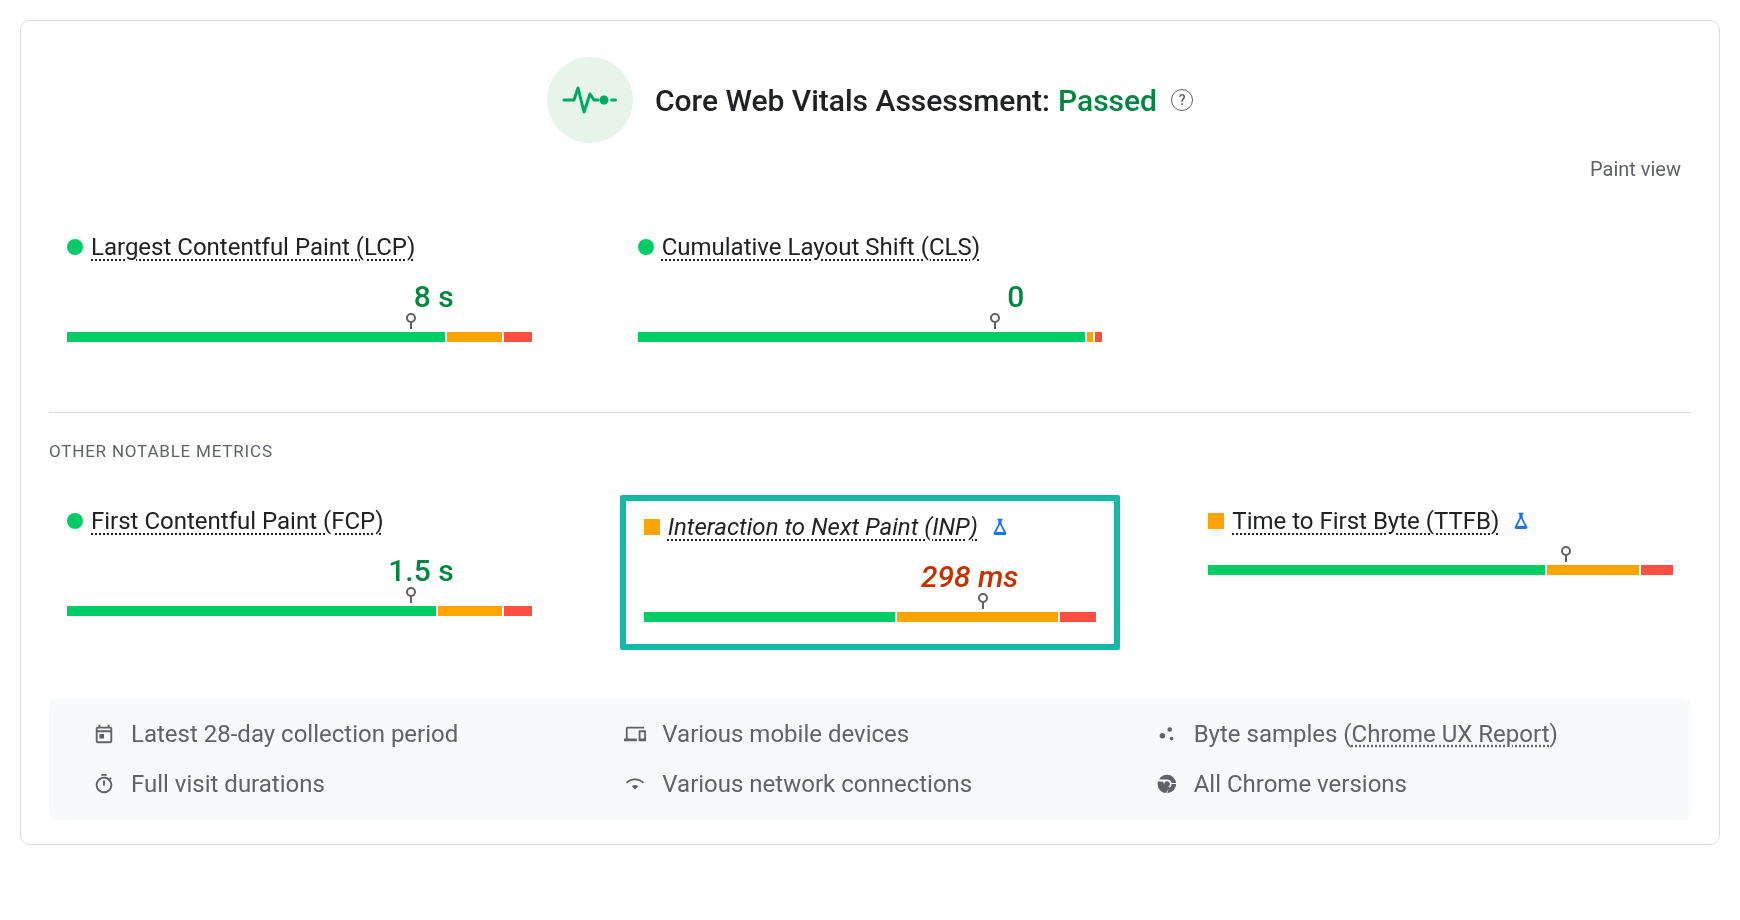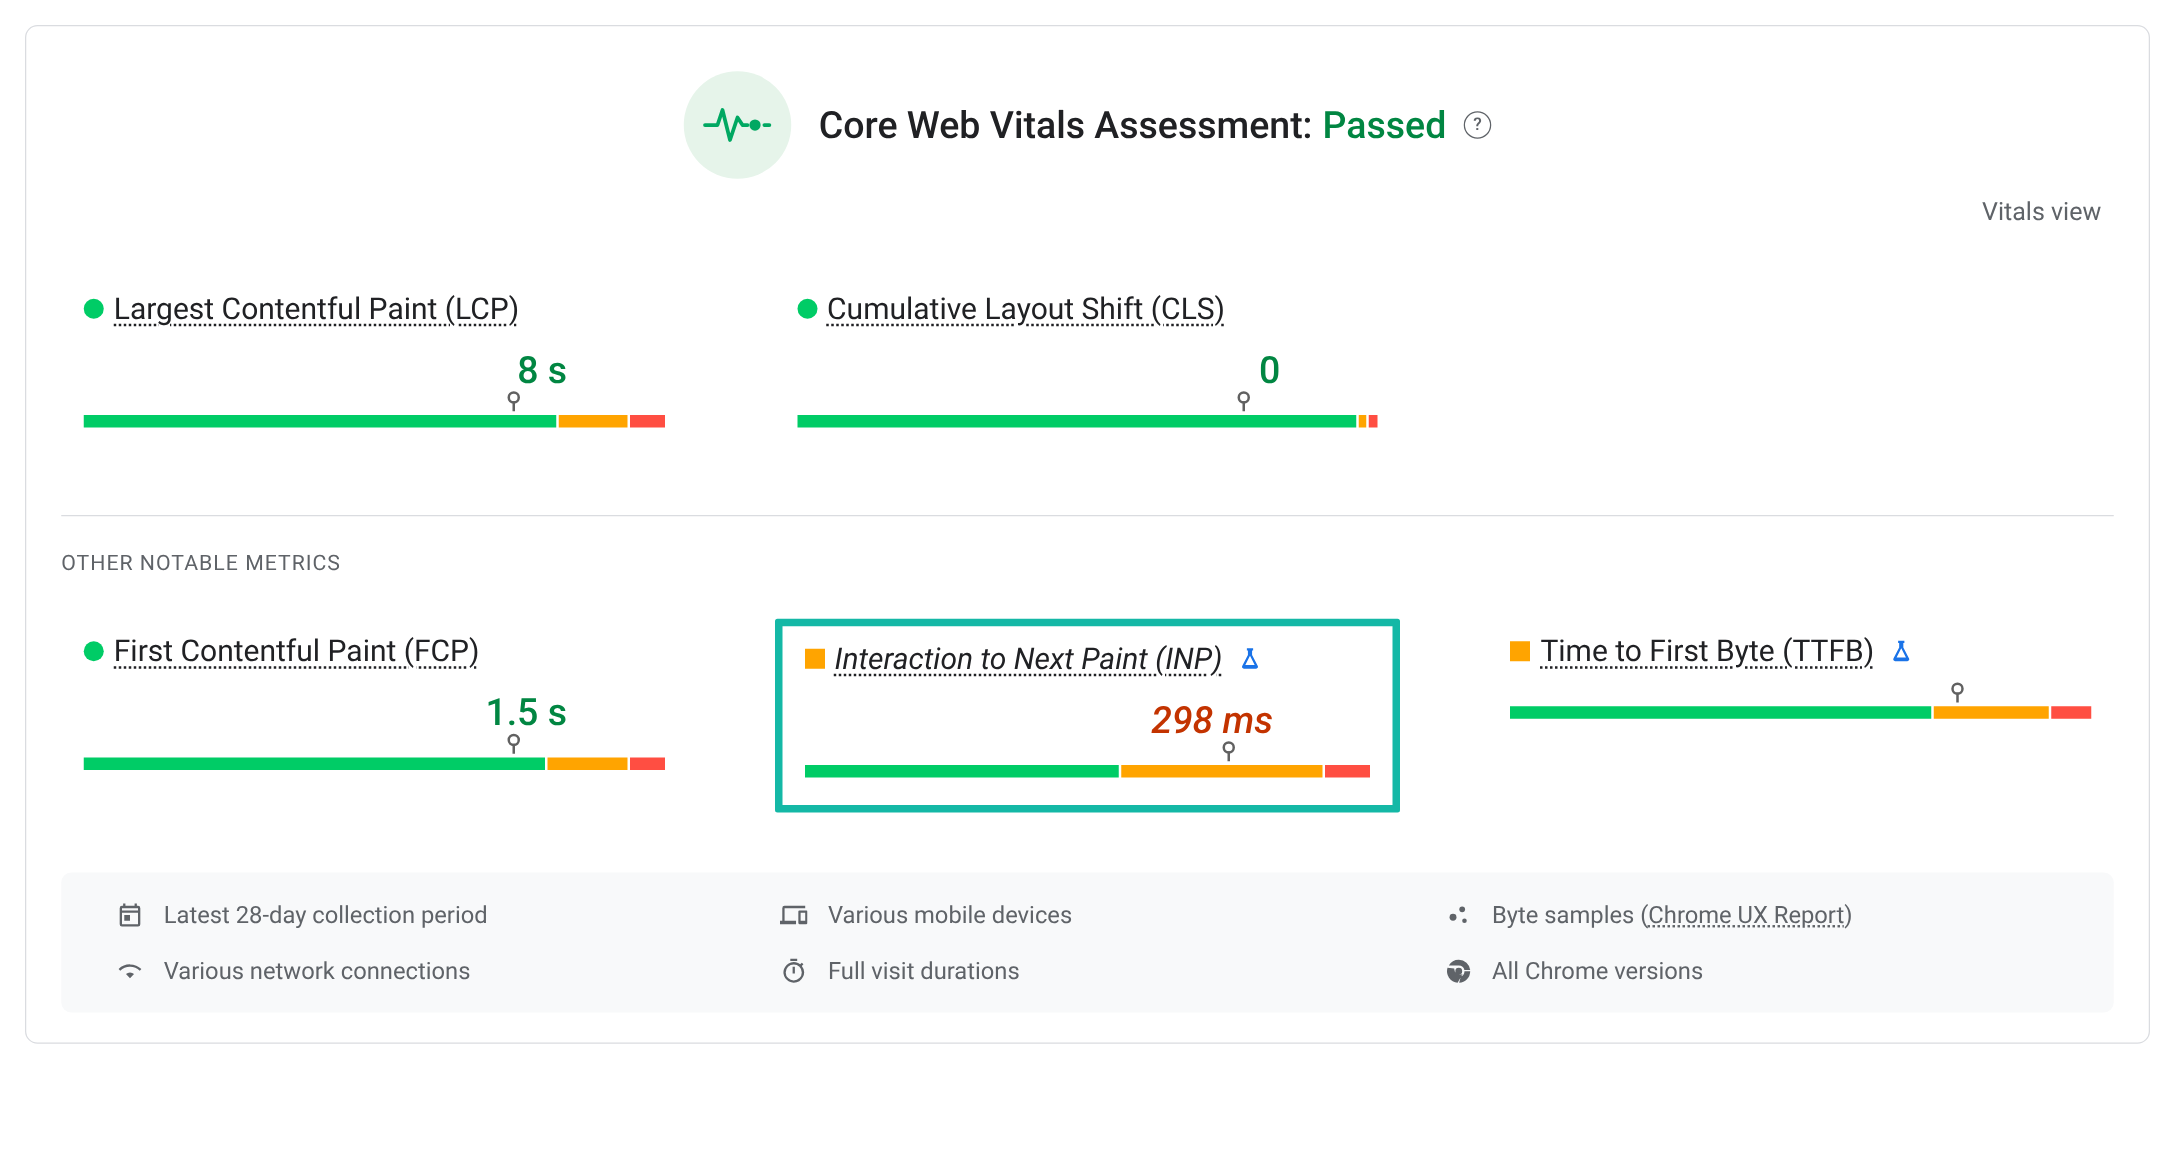--- a/index.html
+++ b/index.html
@@ -157,21 +157,21 @@
     padding: 22px 44px;
     display: grid;
     grid-template-columns: repeat(3, 1fr);
     row-gap: 22px;
     column-gap: 40px;
   }
   .footer-item {
     display: flex;
     align-items: center;
     gap: 16px;
-    font-size: 19px;
+    font-size: 24px;
     color: var(--text-grey);
   }
   .footer-item .link {
     text-decoration: underline dotted;
     text-underline-offset: 3px;
   }
   .footer-icon { width: 22px; height: 22px; color: var(--text-grey); flex-shrink:0; }
 </style>
 </head>
 <body>
@@ -186,21 +186,21 @@
         <rect x="48" y="16.5" width="7" height="3" rx="1.5" fill="#00a862"></rect>
       </svg>
     </div>
     <div class="title">
       <span>Core Web Vitals Assessment:</span>
       <span class="status">Passed</span>
       <span class="help-icon">?</span>
     </div>
   </div>
 
-  <div class="expand-link">Vitals view</div>
+  <div class="expand-link">Paint view</div>
 
   <div class="metrics-grid">
 
     <div class="metric">
       <div class="metric-header">
         <span class="dot green"></span>
         <span class="metric-name">Largest Contentful Paint (LCP)</span>
       </div>
       <div class="metric-value green">8 s</div>
       <div class="bar-wrap">
@@ -311,31 +311,31 @@
     <div class="footer-item">
       <svg class="footer-icon" viewBox="0 0 24 24">
           <circle fill="currentColor" cx="7" cy="14" r="3"></circle>
           <circle fill="currentColor" cx="15" cy="7" r="2.5"></circle>
           <circle fill="currentColor" cx="17" cy="17" r="2"></circle>
         </svg>
       <span><span>Byte samples (</span><span class="link">Chrome UX Report</span><span>)</span></span>
     </div>
     <div class="footer-item">
       <svg class="footer-icon" viewBox="0 0 24 24">
+          <path fill="currentColor" d="M15 1H9v2h6V1zm-4 13h2V8h-2v6zm8.03-6.61 1.42-1.42a10.96 10.96 0 0 0-1.41-1.41l-1.42 1.42A9 9 0 1 0 12 22a9 9 0 0 0 7.03-14.61zM12 20a7 7 0 1 1 0-14 7 7 0 0 1 0 14z"></path>
+        </svg>
+      <span>Full visit durations</span>
+    </div>
+    <div class="footer-item">
+      <svg class="footer-icon" viewBox="0 0 24 24">
           <path fill="currentColor" d="M2.06 10.06A14 14 0 0 1 12 6c3.87 0 7.38 1.57 9.94 4.06l-1.42 1.42A12 12 0 0 0 12 8a12 12 0 0 0-8.52 3.48l-1.42-1.42zM12 18l3.5-3.5A5 5 0 0 0 12 13a5 5 0 0 0-3.5 1.5L12 18z"></path>
         </svg>
       <span>Various network connections</span>
     </div>
     <div class="footer-item">
       <svg class="footer-icon" viewBox="0 0 24 24">
-          <path fill="currentColor" d="M15 1H9v2h6V1zm-4 13h2V8h-2v6zm8.03-6.61 1.42-1.42a10.96 10.96 0 0 0-1.41-1.41l-1.42 1.42A9 9 0 1 0 12 22a9 9 0 0 0 7.03-14.61zM12 20a7 7 0 1 1 0-14 7 7 0 0 1 0 14z"></path>
-        </svg>
-      <span>Full visit durations</span>
-    </div>
-    <div class="footer-item">
-      <svg class="footer-icon" viewBox="0 0 24 24">
           <path fill="currentColor" d="M12 2a10 10 0 0 0-8.66 5h8.66a5 5 0 0 1 4.9 4H22A10 10 0 0 0 12 2zm-9.8 7A10 10 0 0 0 11 21.95l4.33-7.5A5 5 0 0 1 8.1 9.5L2.2 9zm10.13 12.98A10 10 0 0 0 22 12h-5a5 5 0 0 1-3.17 4.66l-1.5 5.32zM12 9a3 3 0 1 0 0 6 3 3 0 0 0 0-6z"></path>
         </svg>
       <span>All Chrome versions</span>
     </div>
   </div>
 
 </div>
 
 </body></html>

